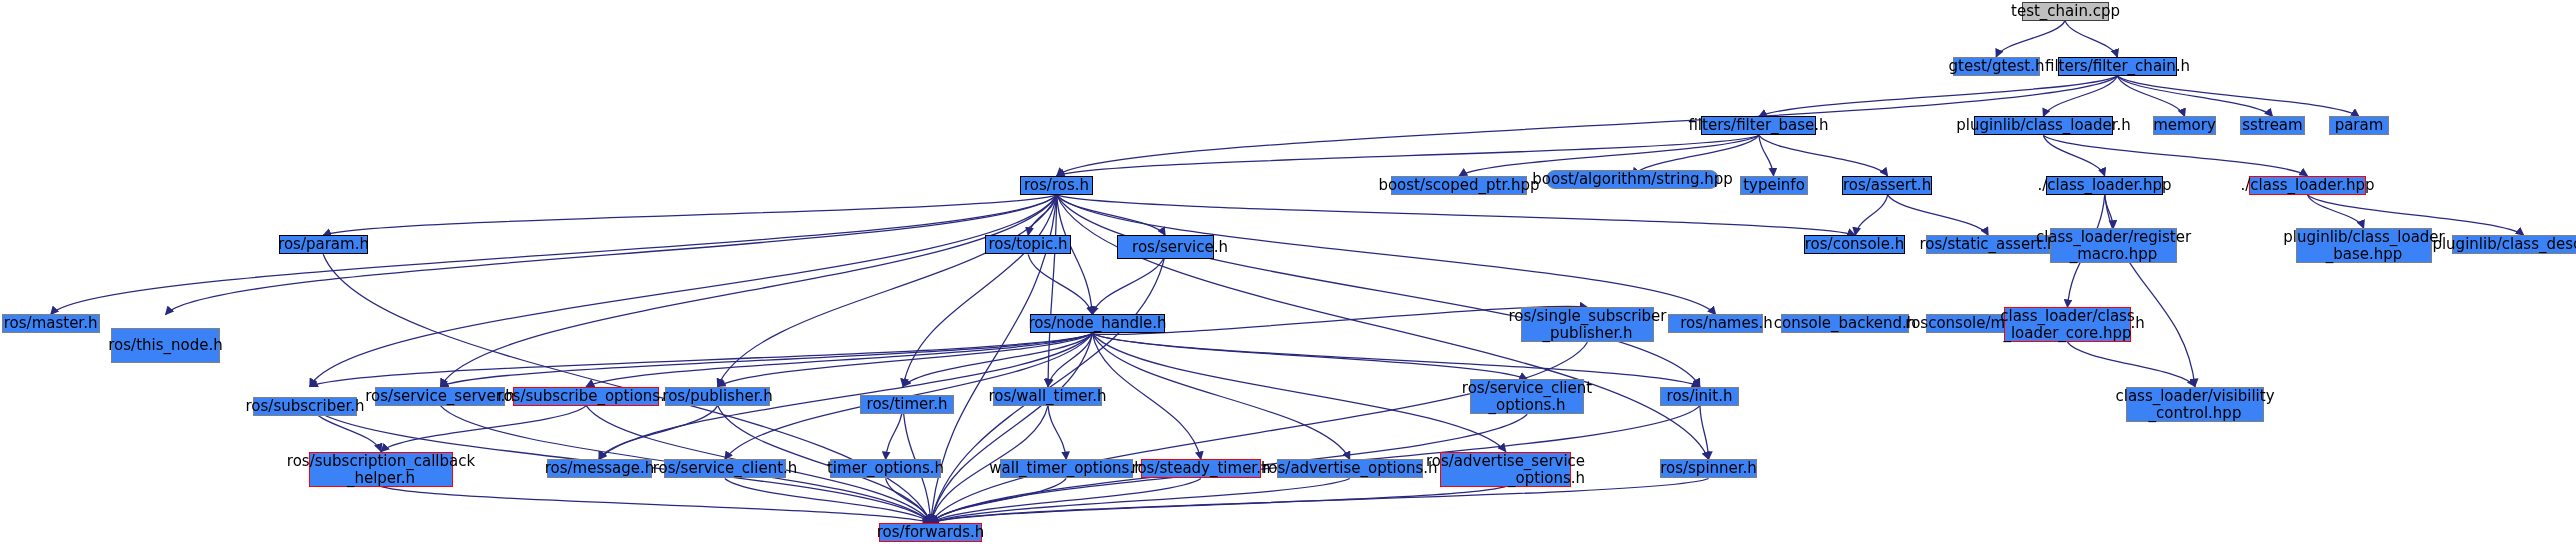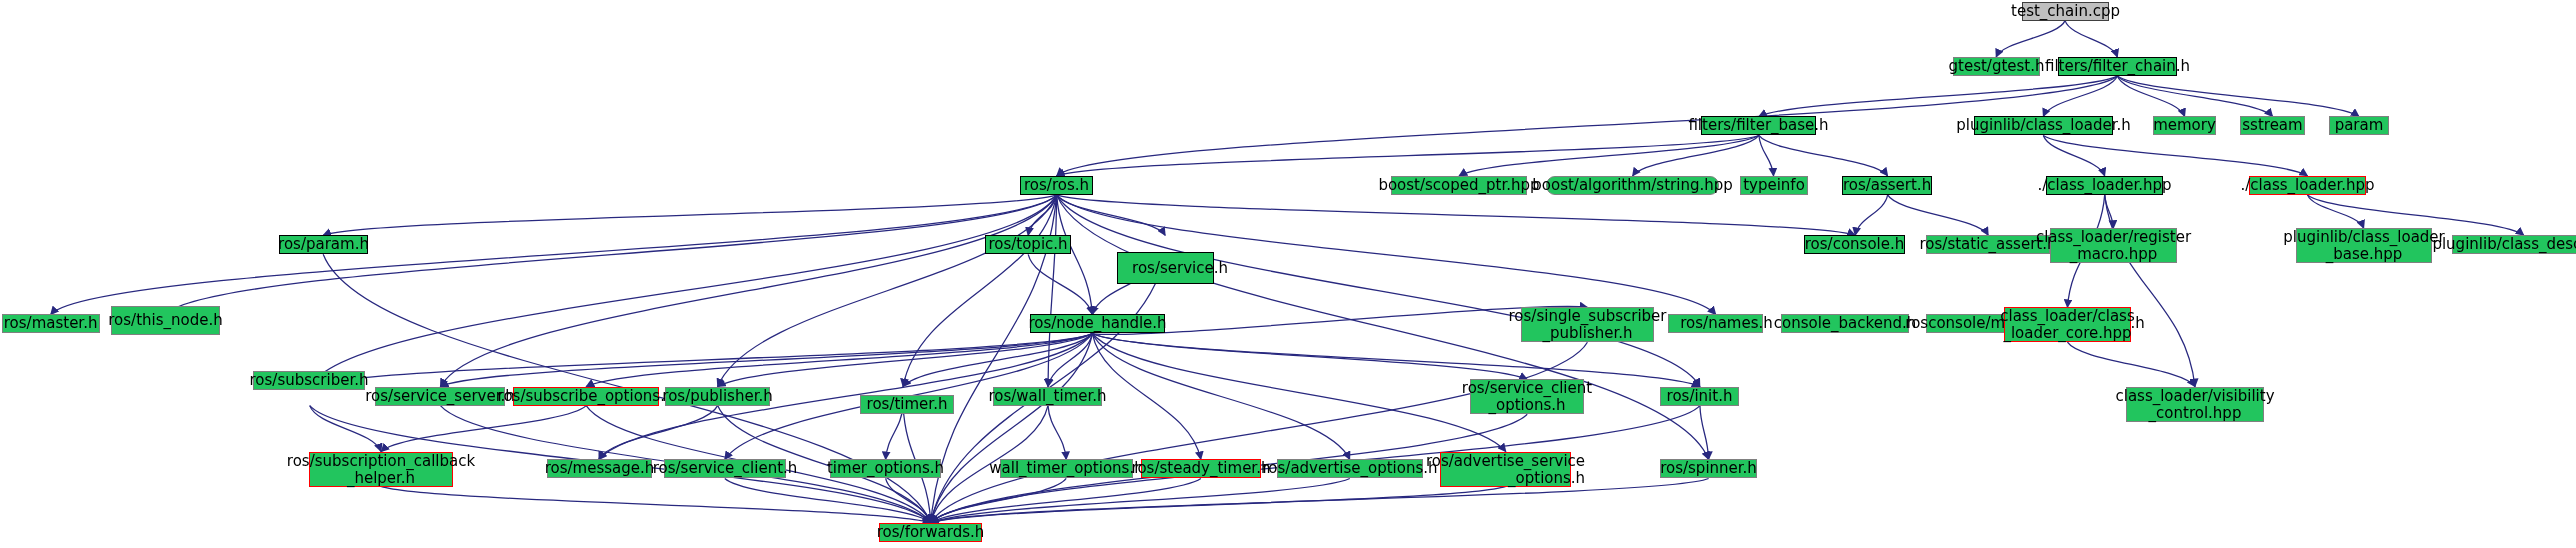--- a/index.html
+++ b/index.html
@@ -4,21 +4,21 @@
 <style>
   html,body{margin:0;padding:0;background:#ffffff;}
   body{font-family:"DejaVu Sans","Liberation Sans",sans-serif;}
   #graph{position:relative;width:2576px;height:549px;background:#ffffff;overflow:hidden;}
   #edges{position:absolute;left:0;top:0;width:2576px;height:549px;}
   .node{
     position:absolute;
     box-sizing:border-box;
     display:flex;align-items:center;justify-content:center;
     text-align:center;
-    background:#22c55e;
+    background:#3b82f6;
     border:1.6px solid #808080;
     color:#000000;
     font-size:15px;
     line-height:16.6px;
     white-space:pre-line;
     letter-spacing:0px;
     z-index:5;
   }
   .node.b-black{border-color:#000000;}
   .node.b-red{border-color:#ff0000;}
@@ -123,48 +123,48 @@
       <div class="node root" style="left: 2022px; top: 1.6px; width: 87px; height: 19px;">test_chain.cpp</div>
       <div class="node b-grey" style="left: 1953px; top: 57px; width: 87px; height: 19px;">gtest/gtest.h</div>
       <div class="node b-black" style="left: 2058px; top: 57px; width: 119px; height: 19px;">filters/filter_chain.h</div>
       <div class="node b-black" style="left: 1701px; top: 116px; width: 115px; height: 19px;">filters/filter_base.h</div>
       <div class="node b-black" style="left: 1974px; top: 116px; width: 139px; height: 19px;">pluginlib/class_loader.h</div>
       <div class="node b-grey" style="left: 2153px; top: 116px; width: 63px; height: 19px;">memory</div>
       <div class="node b-grey" style="left: 2240px; top: 116px; width: 65px; height: 19px;">sstream</div>
       <div class="node b-grey" style="left: 2329px; top: 116px; width: 60px; height: 19px;">param</div>
       <div class="node b-black" style="left: 1020px; top: 176px; width: 73px; height: 19px; text-align: right;">ros/ros.h</div>
       <div class="node b-grey" style="left: 1391px; top: 176px; width: 136px; height: 19px;">boost/scoped_ptr.hpp</div>
-      <div class="node b-grey" style="left: 1546px; top: 176px; width: 173px; height: 19px; border-radius: 9px;">boost/algorithm/string.hpp</div>
+      <div class="node b-grey" style="left: 1546px; top: 170px; width: 173px; height: 19px; border-radius: 9px;">boost/algorithm/string.hpp</div>
       <div class="node b-grey" style="left: 1740px; top: 176px; width: 68px; height: 19px;">typeinfo</div>
       <div class="node b-black" style="left: 1842px; top: 176px; width: 90px; height: 19px;">ros/assert.h</div>
       <div class="node b-black" style="left: 2046px; top: 176px; width: 117px; height: 19px;">./class_loader.hpp</div>
       <div class="node b-red" style="left: 2249px; top: 176px; width: 117px; height: 19px;">./class_loader.hpp</div>
       <div class="node b-black" style="left: 279px; top: 235px; width: 89px; height: 19px;">ros/param.h</div>
       <div class="node b-black" style="left: 985px; top: 235px; width: 86px; height: 19px;">ros/topic.h</div>
-      <div class="node b-black" style="left: 1117px; top: 252px; width: 97px; height: 32px; padding-left: 29px;">ros/service.h</div>
+      <div class="node b-black" style="left: 1117px; top: 235px; width: 97px; height: 24px; padding-left: 29px;">ros/service.h</div>
       <div class="node b-black" style="left: 1804px; top: 235px; width: 101px; height: 19px;">ros/console.h</div>
       <div class="node b-grey" style="left: 1926px; top: 235px; width: 124px; height: 19px;">ros/static_assert.h</div>
       <div class="node b-grey" style="left: 2050px; top: 228px; width: 127px; height: 35px;">class_loader/register
 _macro.hpp</div>
       <div class="node b-grey" style="left: 2296px; top: 228px; width: 136px; height: 35px;">pluginlib/class_loader
 _base.hpp</div>
       <div class="node b-grey" style="left: 2452px; top: 235px; width: 143px; height: 19px;">pluginlib/class_desc.hpp</div>
       <div class="node b-grey" style="left: 1.6px; top: 314px; width: 98px; height: 19px;">ros/master.h</div>
-      <div class="node b-grey" style="left: 111px; top: 306px; width: 109px; height: 29px; text-align: center;">ros/this_node.h</div>
+      <div class="node b-grey" style="left: 111px; top: 328px; width: 109px; height: 35px; text-align: center;">ros/this_node.h</div>
       <div class="node b-black" style="left: 1030px; top: 314px; width: 135px; height: 19px;">ros/node_handle.h</div>
       <div class="node b-grey" style="left: 1521px; top: 307px; width: 133px; height: 35px;">ros/single_subscriber
 _publisher.h</div>
       <div class="node b-grey" style="left: 1668px; top: 314px; width: 95px; height: 19px; padding-left: 22px;">ros/names.h</div>
       <div class="node b-grey" style="left: 1781px; top: 314px; width: 128px; height: 19px;">console_backend.h</div>
       <div class="node b-grey" style="left: 1926px; top: 314px; width: 198px; height: 19px;">rosconsole/macros_generated.h</div>
       <div class="node b-grey" style="left: 2126px; top: 387px; width: 138px; height: 35px;">class_loader/visibility
 _control.hpp</div>
       <div class="node b-red" style="left: 2004px; top: 307px; width: 127px; height: 35px;">class_loader/class
 _loader_core.hpp</div>
-      <div class="node b-grey" style="left: 253px; top: 371px; width: 112px; height: 19px;">ros/subscriber.h</div>
+      <div class="node b-grey" style="left: 253px; top: 397px; width: 104px; height: 19px;">ros/subscriber.h</div>
       <div class="node b-grey" style="left: 375px; top: 387px; width: 130px; height: 19px;">ros/service_server.h</div>
       <div class="node b-red" style="left: 513px; top: 387px; width: 146px; height: 19px;">ros/subscribe_options.h</div>
       <div class="node b-grey" style="left: 665px; top: 387px; width: 105px; height: 19px;">ros/publisher.h</div>
       <div class="node b-grey" style="left: 860px; top: 387px; width: 94px; height: 19px; margin-top: 8px;">ros/timer.h</div>
       <div class="node b-grey" style="left: 993px; top: 387px; width: 109px; height: 19px;">ros/wall_timer.h</div>
       <div class="node b-grey" style="left: 1470px; top: 379px; width: 114px; height: 35px;">ros/service_client
 _options.h</div>
       <div class="node b-grey" style="left: 1660px; top: 387px; width: 79px; height: 19px;">ros/init.h</div>
       <div class="node b-red" style="left: 309px; top: 452px; width: 144px; height: 35px;">ros/subscription_callback
 _helper.h</div>

